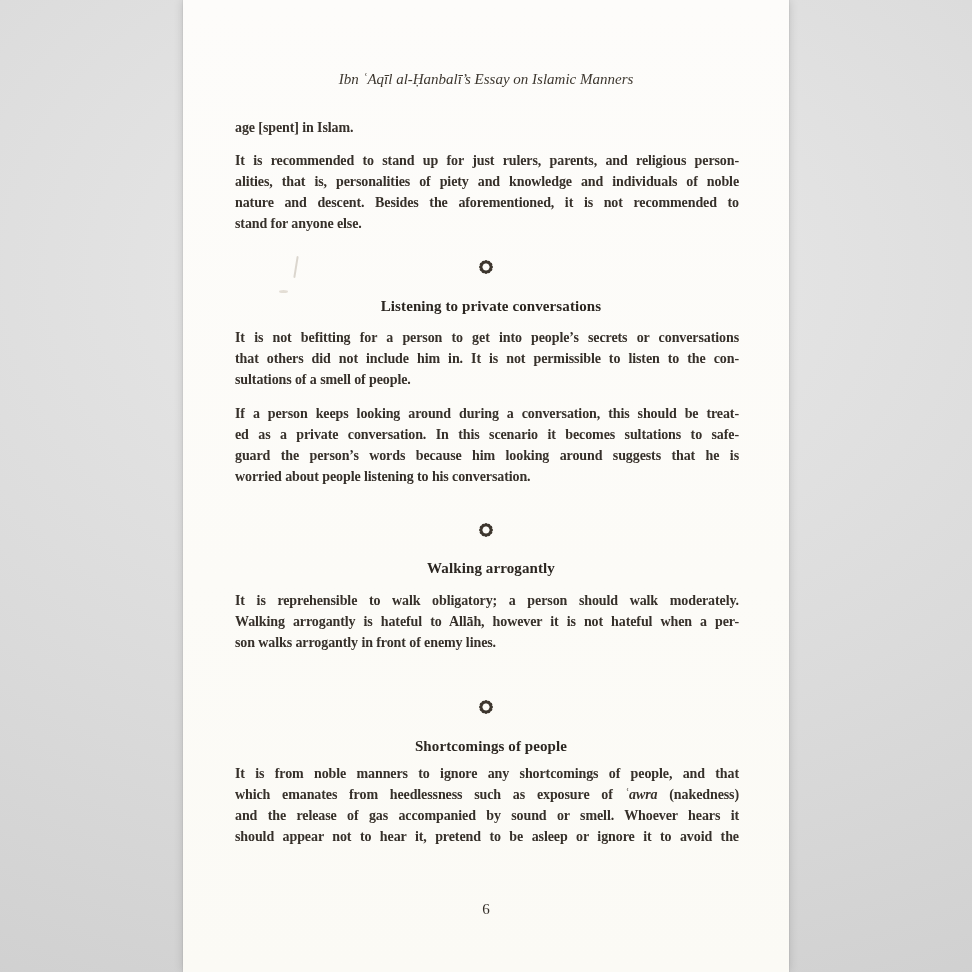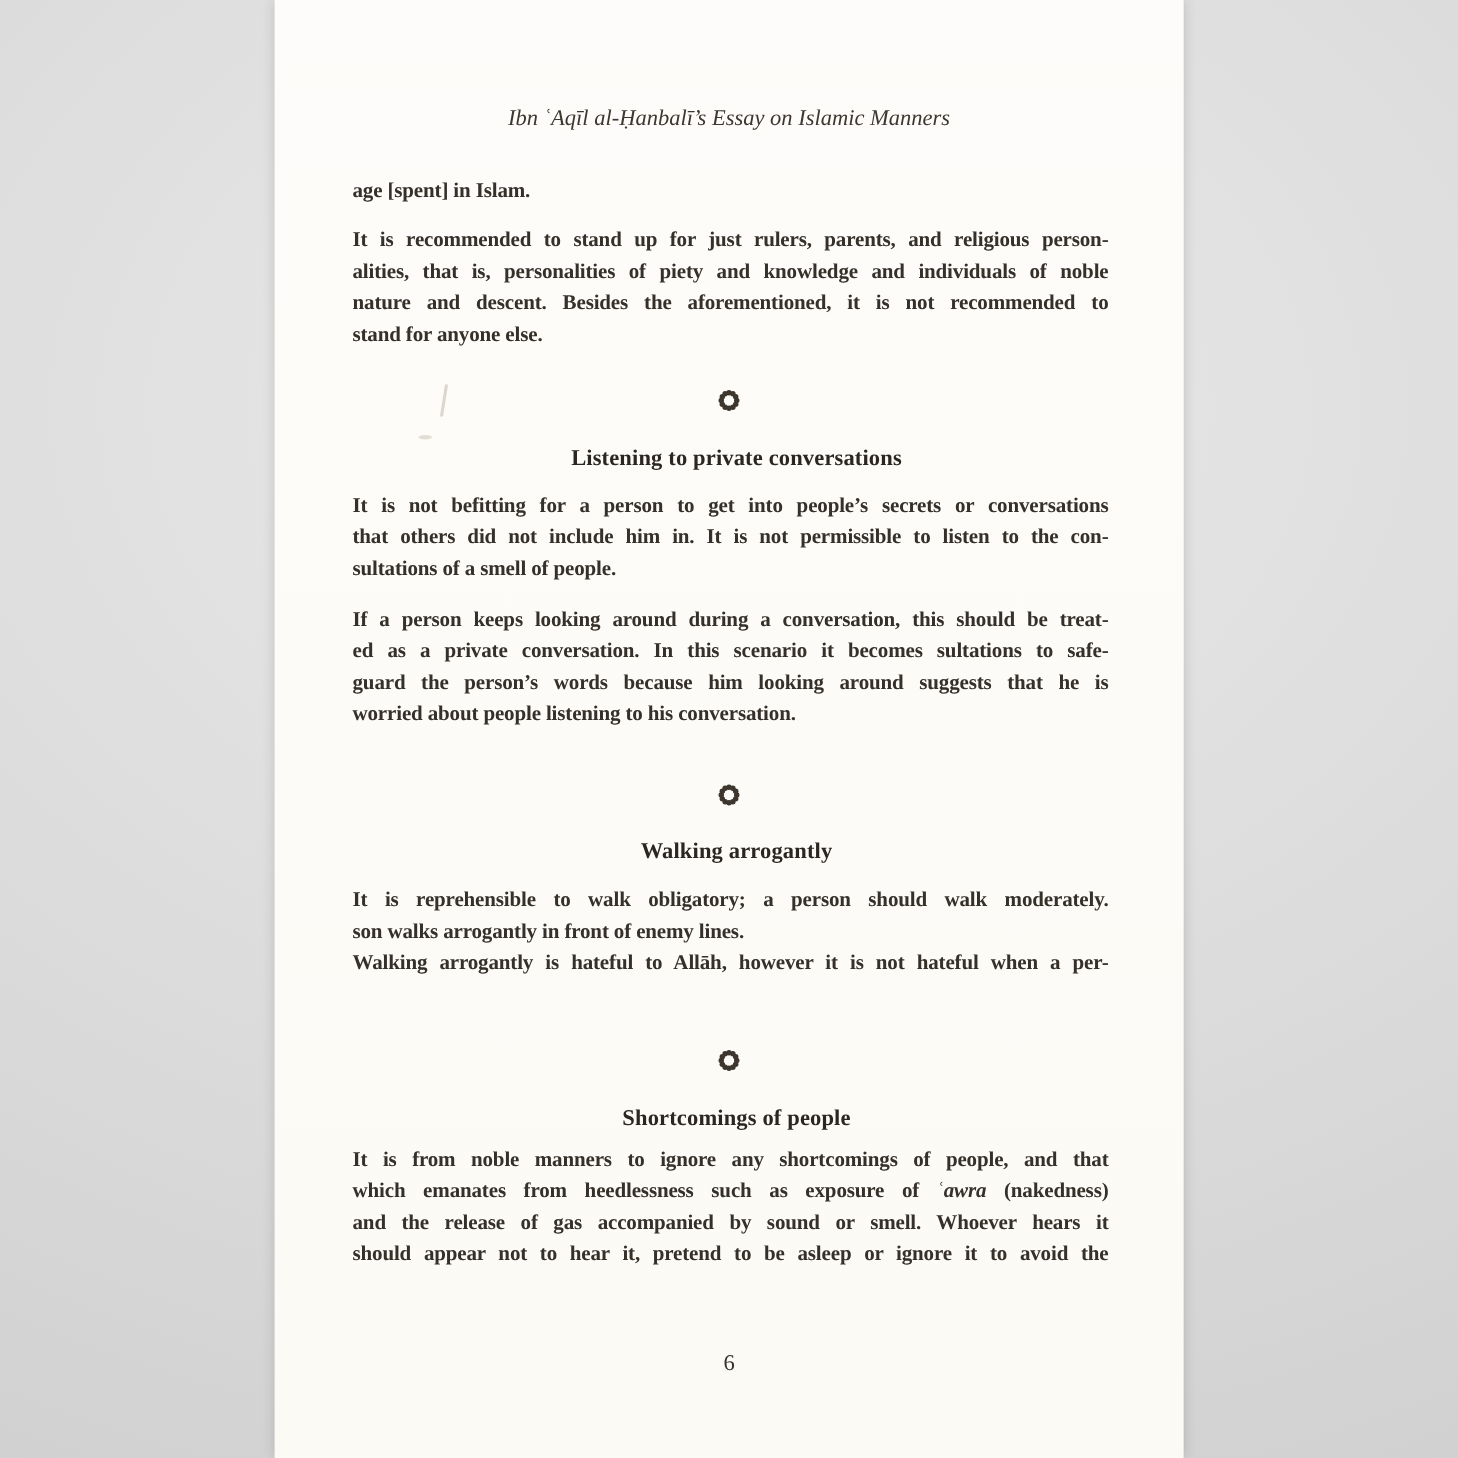--- a/index.html
+++ b/index.html
@@ -122,22 +122,22 @@
       <svg width="16" height="16" viewBox="0 0 18 18">
           <use href="#rosette"></use>
         </svg>
     </span>
   </div>
 
   <h2 class="heading" style="top:555px">Walking arrogantly</h2>
 
   <div class="block" style="top:591px">
       <div class="line">It is reprehensible to walk obligatory; a person should walk moderately.</div>
+      <div class="line">Walking arrogantly is hateful to Allāh, however it is not hateful when a per-</div>
       <div class="line last">son walks arrogantly in front of enemy lines.</div>
-      <div class="line">Walking arrogantly is hateful to Allāh, however it is not hateful when a per-</div>
     </div>
 
   <div class="orn" style="top:699px">
     <span>
       <svg width="16" height="16" viewBox="0 0 18 18">
           <use href="#rosette"></use>
         </svg>
     </span>
   </div>
 

